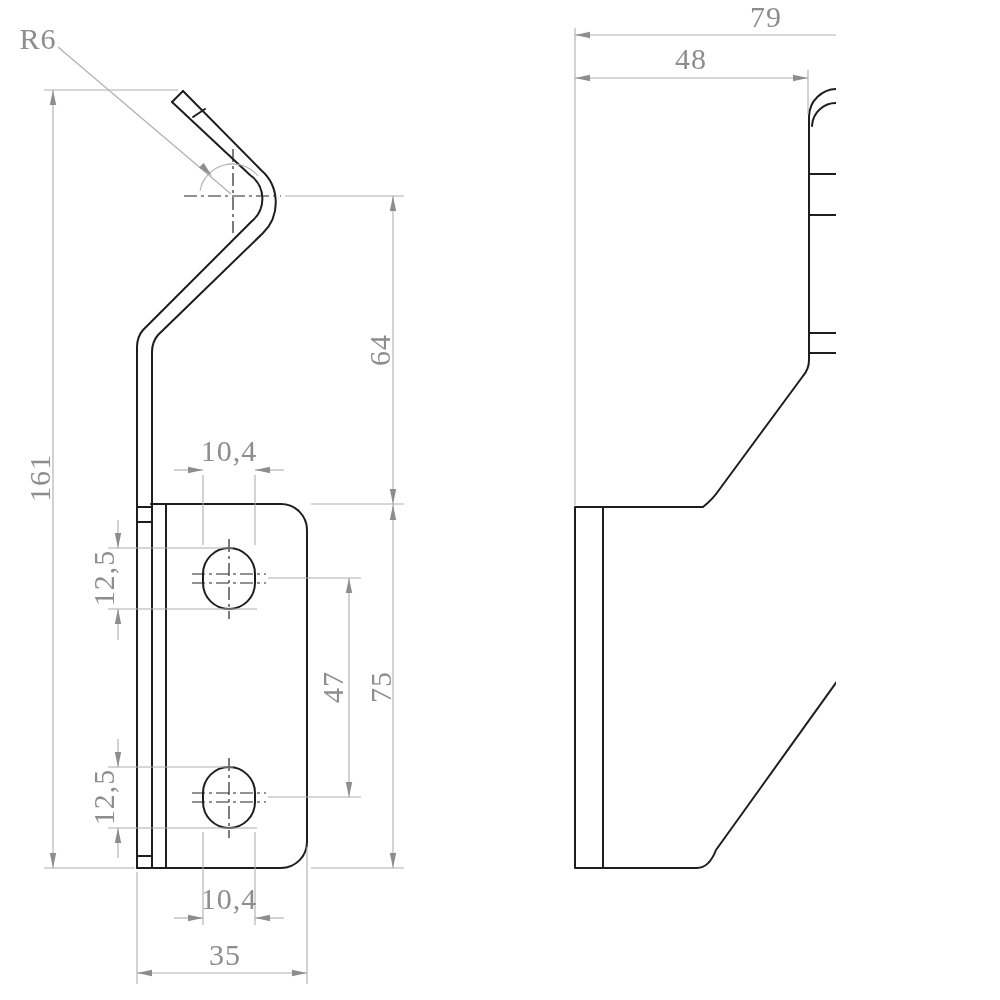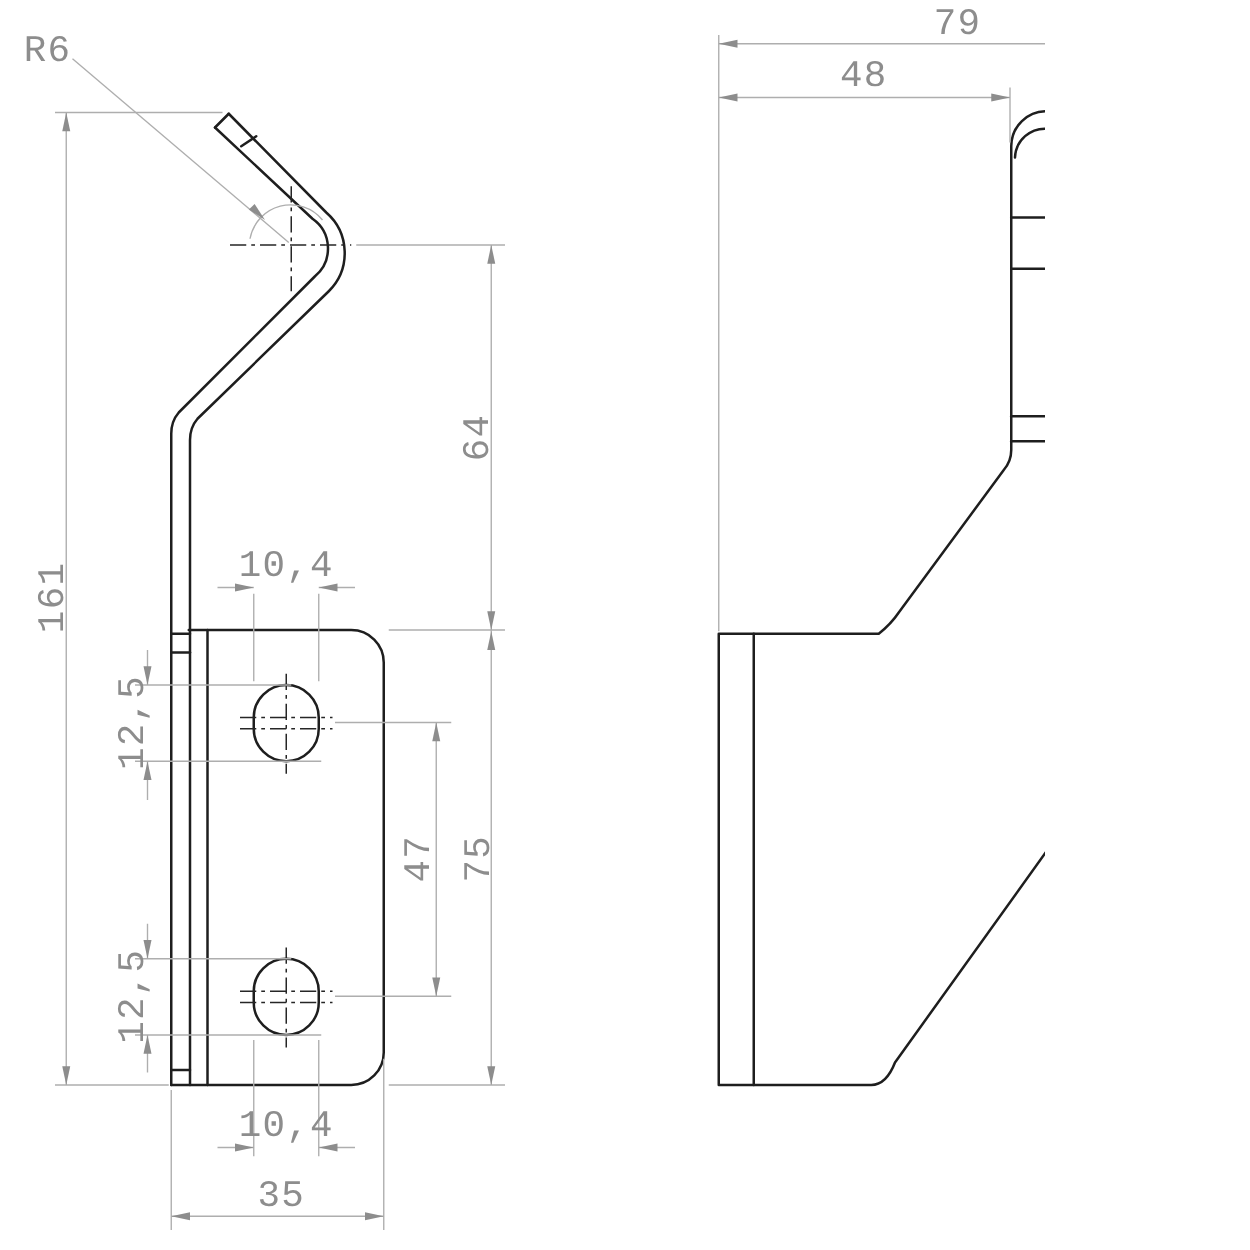--- a/index.html
+++ b/index.html
@@ -1,17 +1,17 @@
 <!DOCTYPE html>
 <html><head>
 <meta charset="utf-8">
 <style>
   html,body{margin:0;padding:0;background:#ffffff;}
   .canvas{position:relative;width:836px;height:1000px;background:#fff;overflow:hidden;
-          font-family:Liberation Mono, monospace;}
+          font-family:Liberation Serif, serif;}
   svg{display:block;}
   .obj{stroke:#1e1e1e;stroke-width:2;fill:none;stroke-linecap:round;stroke-linejoin:round;}
   .ctr{stroke:#262626;stroke-width:1.2;fill:none;stroke-dasharray:13 4 3 4;}
   .dim{stroke:#aeaeae;stroke-width:1.1;fill:none;}
   .arw{fill:#8d8d8d;stroke:none;}
   .dtxt{fill:#8d8d8d;font-size:30px;letter-spacing:1px;}
 </style>
 </head>
 <body>
 

